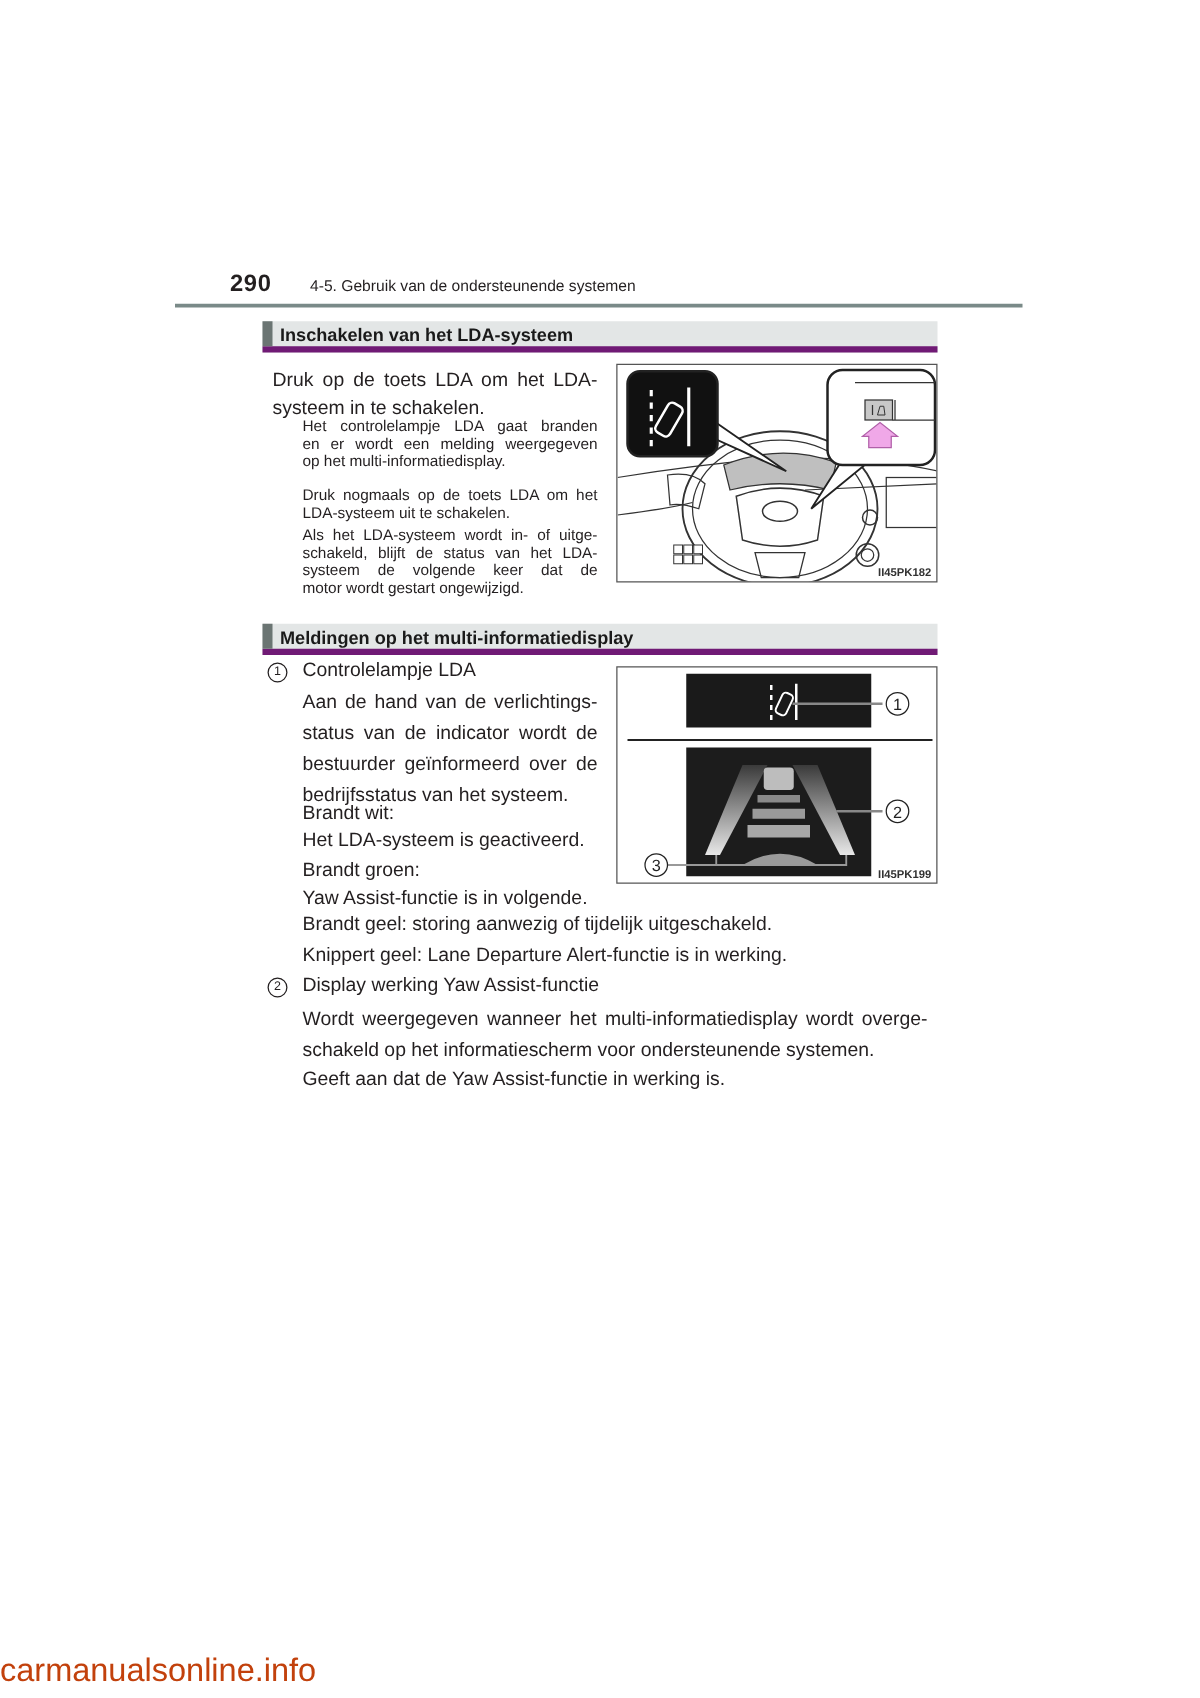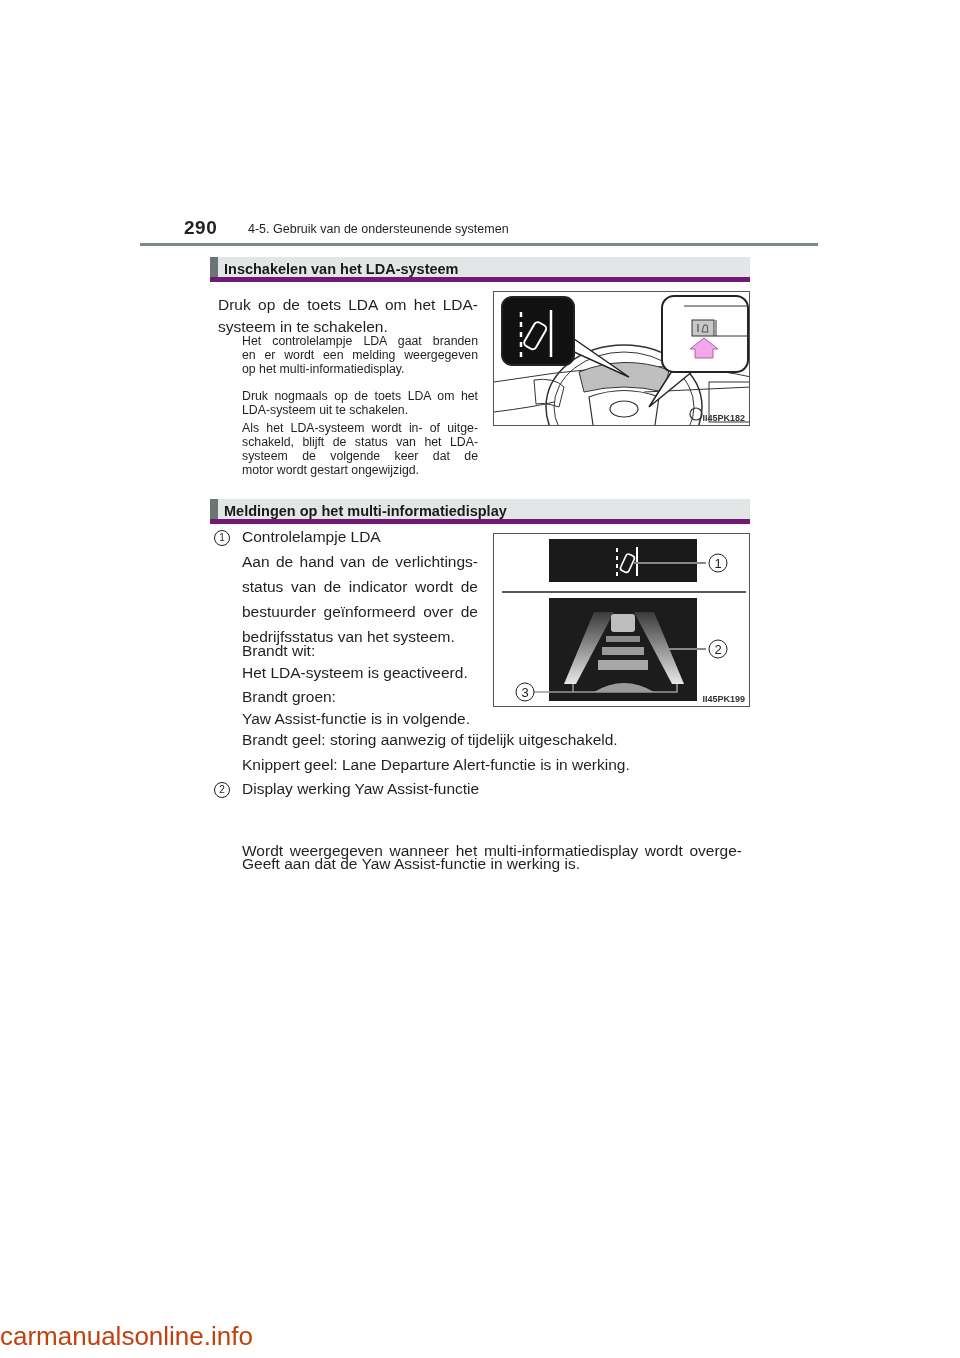--- a/index.html
+++ b/index.html
@@ -53,21 +53,21 @@
   <div style="text-align-last:justify;">Druk nogmaals op de toets LDA om het</div>
   <div>LDA-systeem uit te schakelen.</div>
 </div>
 <div class="p-small" style="left:242px; top:421px; width:236px;">
   <div style="text-align-last:justify;">Als het LDA-systeem wordt in- of uitge-</div>
   <div style="text-align-last:justify;">schakeld, blijft de status van het LDA-</div>
   <div style="text-align-last:justify;">systeem de volgende keer dat de</div>
   <div>motor wordt gestart ongewijzigd.</div>
 </div>
 
-<div class="fig" style="left:493px; top:291px; width:257px; height:135px;">
+<div class="fig" style="left:493px; top:291px; width:257px; height:175px;">
   <svg width="257" height="175" viewBox="0 0 257 175">
 
     <path d="M0 90 Q60 80 120 75 Q200 72 257 85" fill="none" stroke="#333" stroke-width="1"></path>
     <path d="M0 120 Q40 115 60 110" fill="none" stroke="#333" stroke-width="1"></path>
     <path d="M150 100 L257 95" fill="none" stroke="#333" stroke-width="1"></path>
 
     <path d="M85 80 Q130 62 175 78 L170 100 Q130 90 90 100 Z" fill="#bfbfbf" stroke="#333" stroke-width="1"></path>
 
     <ellipse cx="130" cy="115" rx="78" ry="62" fill="none" stroke="#333" stroke-width="1.5"></ellipse>
     <ellipse cx="130" cy="115" rx="70" ry="55" fill="none" stroke="#333" stroke-width="1"></ellipse>
@@ -137,22 +137,23 @@
 </div>
 <div class="p-main" style="left:242px; top:686px; width:240px;">
   <div>Brandt groen:</div>
   <div>Yaw Assist-functie is in volgende.</div>
 </div>
 <div class="p-main" style="left:242px; top:729px; width:510px;">Brandt geel: storing aanwezig of tijdelijk uitgeschakeld.</div>
 <div class="p-main" style="left:242px; top:754px; width:510px;">Knippert geel: Lane Departure Alert-functie is in werking.</div>
 
 <span class="num-circle" style="top:782px;">2</span>
 <div class="p-main" style="left:242px; top:778px; width:510px;">Display werking Yaw Assist-functie</div>
-<div class="p-main" style="left:242px; top:803px; width:500px;margin-top:35px;">
+<div class="p-main" style="left:242px; top:803px; width:500px;">
   <div style="line-height:25px;text-align:justify;text-align-last:justify;">Wordt weergegeven wanneer het multi-informatiedisplay wordt overge-</div>
+  <div style="line-height:25px;">schakeld op het informatiescherm voor ondersteunende systemen.</div>
 </div>
 <div class="p-main" style="left:242px; top:853px; width:510px;">Geeft aan dat de Yaw Assist-functie in werking is.</div>
 
 <div class="fig" style="left:493px; top:533px; width:257px; height:174px;">
   <svg width="257" height="174" viewBox="0 0 257 174">
 
     <rect x="55" y="5" width="148" height="43" fill="#1a1a1a"></rect>
     <g stroke="#fff" stroke-width="2">
       <line x1="123" y1="14" x2="123" y2="18"></line>
         <line x1="123" y1="22" x2="123" y2="26"></line>

